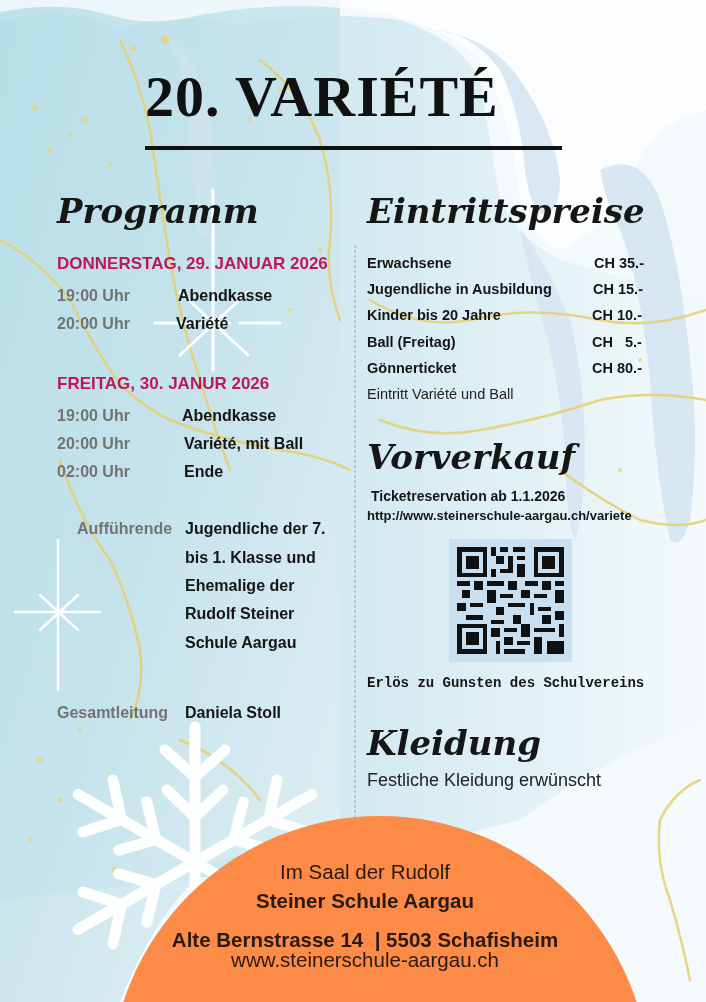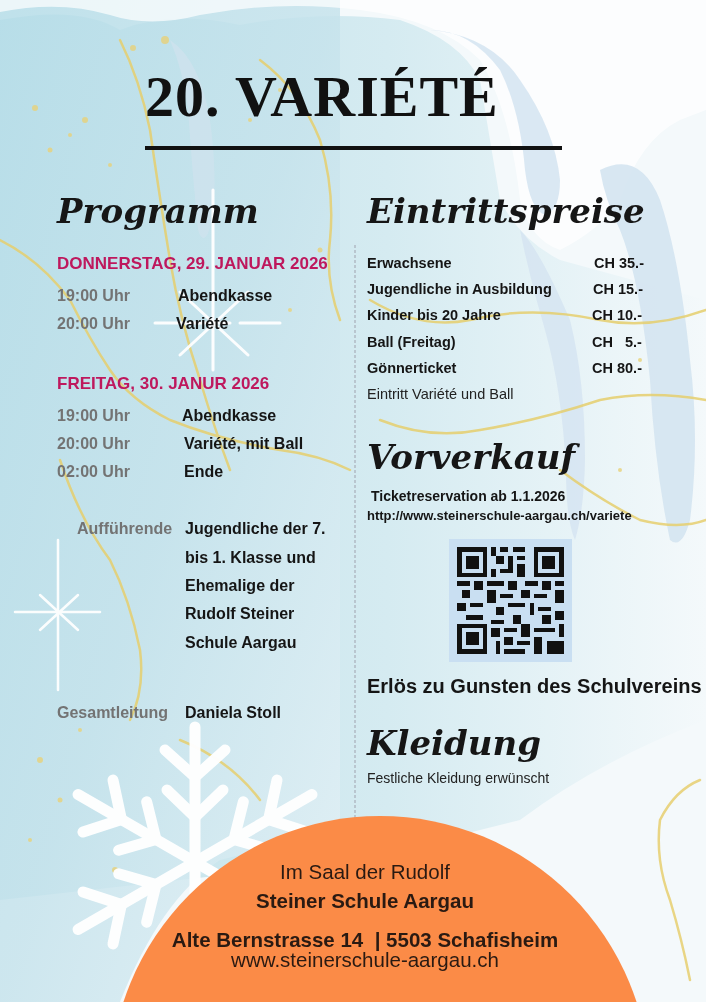--- a/index.html
+++ b/index.html
@@ -242,26 +242,26 @@
         <rect x="11" y="24" width="1" height="3"></rect>
           <rect x="13" y="23" width="2" height="2"></rect>
           <rect x="16" y="24" width="3" height="1"></rect>
         <rect x="20" y="23" width="2" height="4"></rect>
           <rect x="23" y="24" width="4" height="3"></rect>
           <rect x="13" y="26" width="5" height="1"></rect>
       </g>
     </svg>
   </div>
 
-  <div class="small" style="left:367px; top:675px; font-size:20px;">Erlös zu Gunsten des Schulvereins</div>
+  <div class="small" style="left:367px; top:675px; font-size:14px;font-family:Liberation Mono, monospace;">Erlös zu Gunsten des Schulvereins</div>
 </section>
 
 <section>
   <div class="h2" style="left:367px; top:726px;">Kleidung</div>
-  <div class="small-reg" style="left:367px; top:770px; font-size:14px;">Festliche Kleidung erwünscht</div>
+  <div class="small-reg" style="left:367px; top:770px; font-size:18px;">Festliche Kleidung erwünscht</div>
 </section>
 
 <div class="circle"></div>
 <footer>
   <div class="footer" style="top:860px;">Im Saal der Rudolf</div>
   <div class="footer" style="top:889px; font-weight:bold;">Steiner Schule Aargau</div>
   <div class="footer" style="top:928px; white-space:pre;font-weight:bold;">Alte Bernstrasse 14  | 5503 Schafisheim</div>
   <div class="footer" style="top:948px;">www.steinerschule-aargau.ch</div>
 </footer>
 

